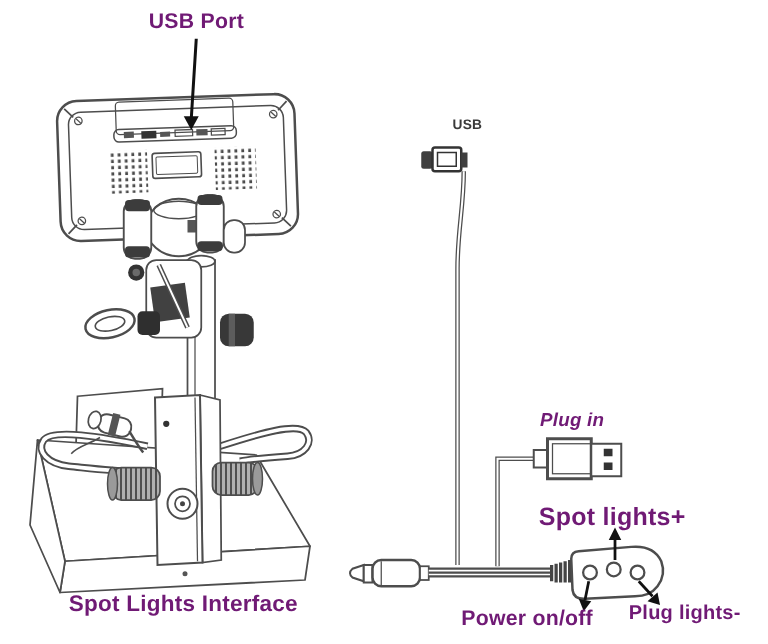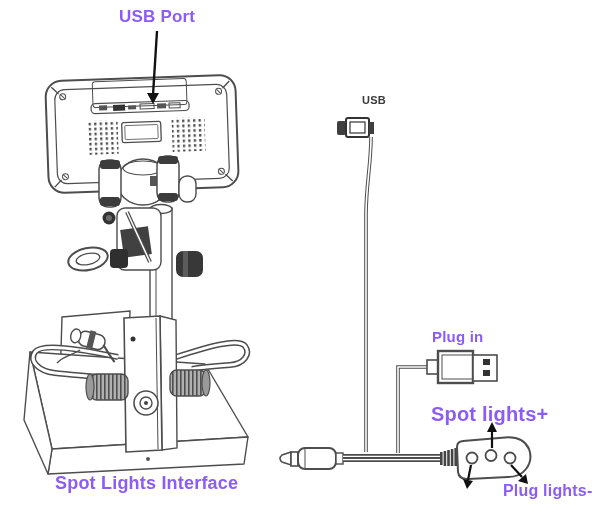--- a/index.html
+++ b/index.html
@@ -2,26 +2,26 @@
 <html><head>
 <meta charset="utf-8">
 <style>
   html,body{margin:0;padding:0;background:#fff;}
   #stage{
     position:relative;width:614px;height:515px;background:#fff;overflow:hidden;
     font-family:"Liberation Sans",sans-serif;
   }
   #art{position:absolute;left:0;top:0;}
   .lbl{
-    position:absolute;font-weight:bold;color:#8b5cf6;white-space:nowrap;
+    position:absolute;font-weight:bold;color:#701a75;white-space:nowrap;
     font-family:"Liberation Sans",sans-serif;letter-spacing:.2px;line-height:1;
   }
   .lbl-usb-port{left:119px;top:8px;font-size:17px;}
   .lbl-usb{left:362px;top:95px;font-size:11px;color:#3a3a3a;}
-  .lbl-plug-in{left:432px;top:329px;font-size:15px;}
+  .lbl-plug-in{left:432px;top:329px;font-size:15px;font-style:italic;}
   .lbl-spot-plus{left:431px;top:404px;font-size:20px;}
   .lbl-power{left:369px;top:486px;font-size:17px;}
   .lbl-spot-minus{left:503px;top:483px;font-size:16px;}
   .lbl-interface{left:55px;top:474px;font-size:18px;}
 </style>
 </head>
 <body>
 
 <div id="stage">
 
@@ -234,15 +234,16 @@
           <polygon points="518,481 526,474 528,484" fill="#111" stroke="none"></polygon>
         </g>
       </g>
     </g>
   </svg>
 
   <div class="lbl lbl-usb-port">USB Port</div>
   <div class="lbl lbl-usb">USB</div>
   <div class="lbl lbl-plug-in">Plug in</div>
   <div class="lbl lbl-spot-plus">Spot lights+</div>
+  <div class="lbl lbl-power">Power on/off</div>
   <div class="lbl lbl-spot-minus">Plug lights-</div>
   <div class="lbl lbl-interface">Spot Lights Interface</div>
 </div>
 
 </body></html>

